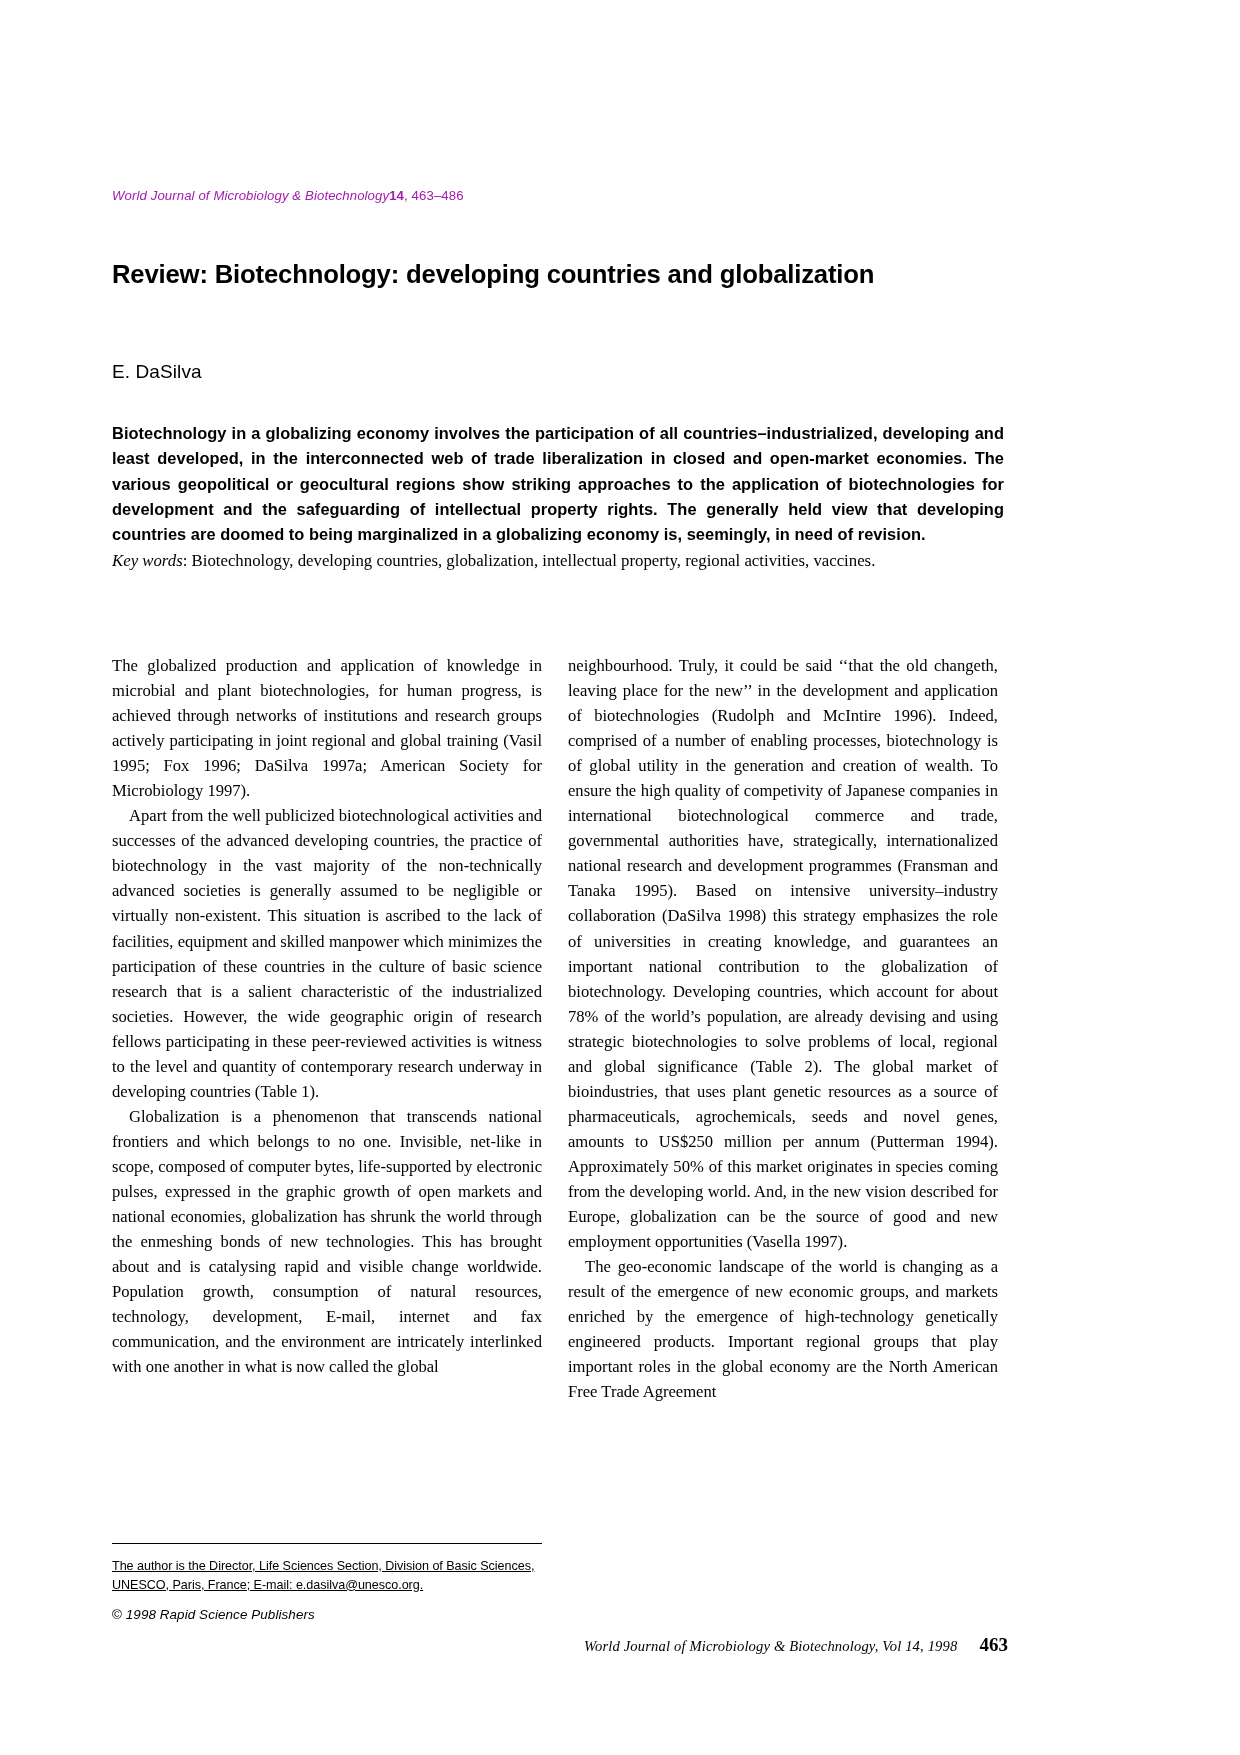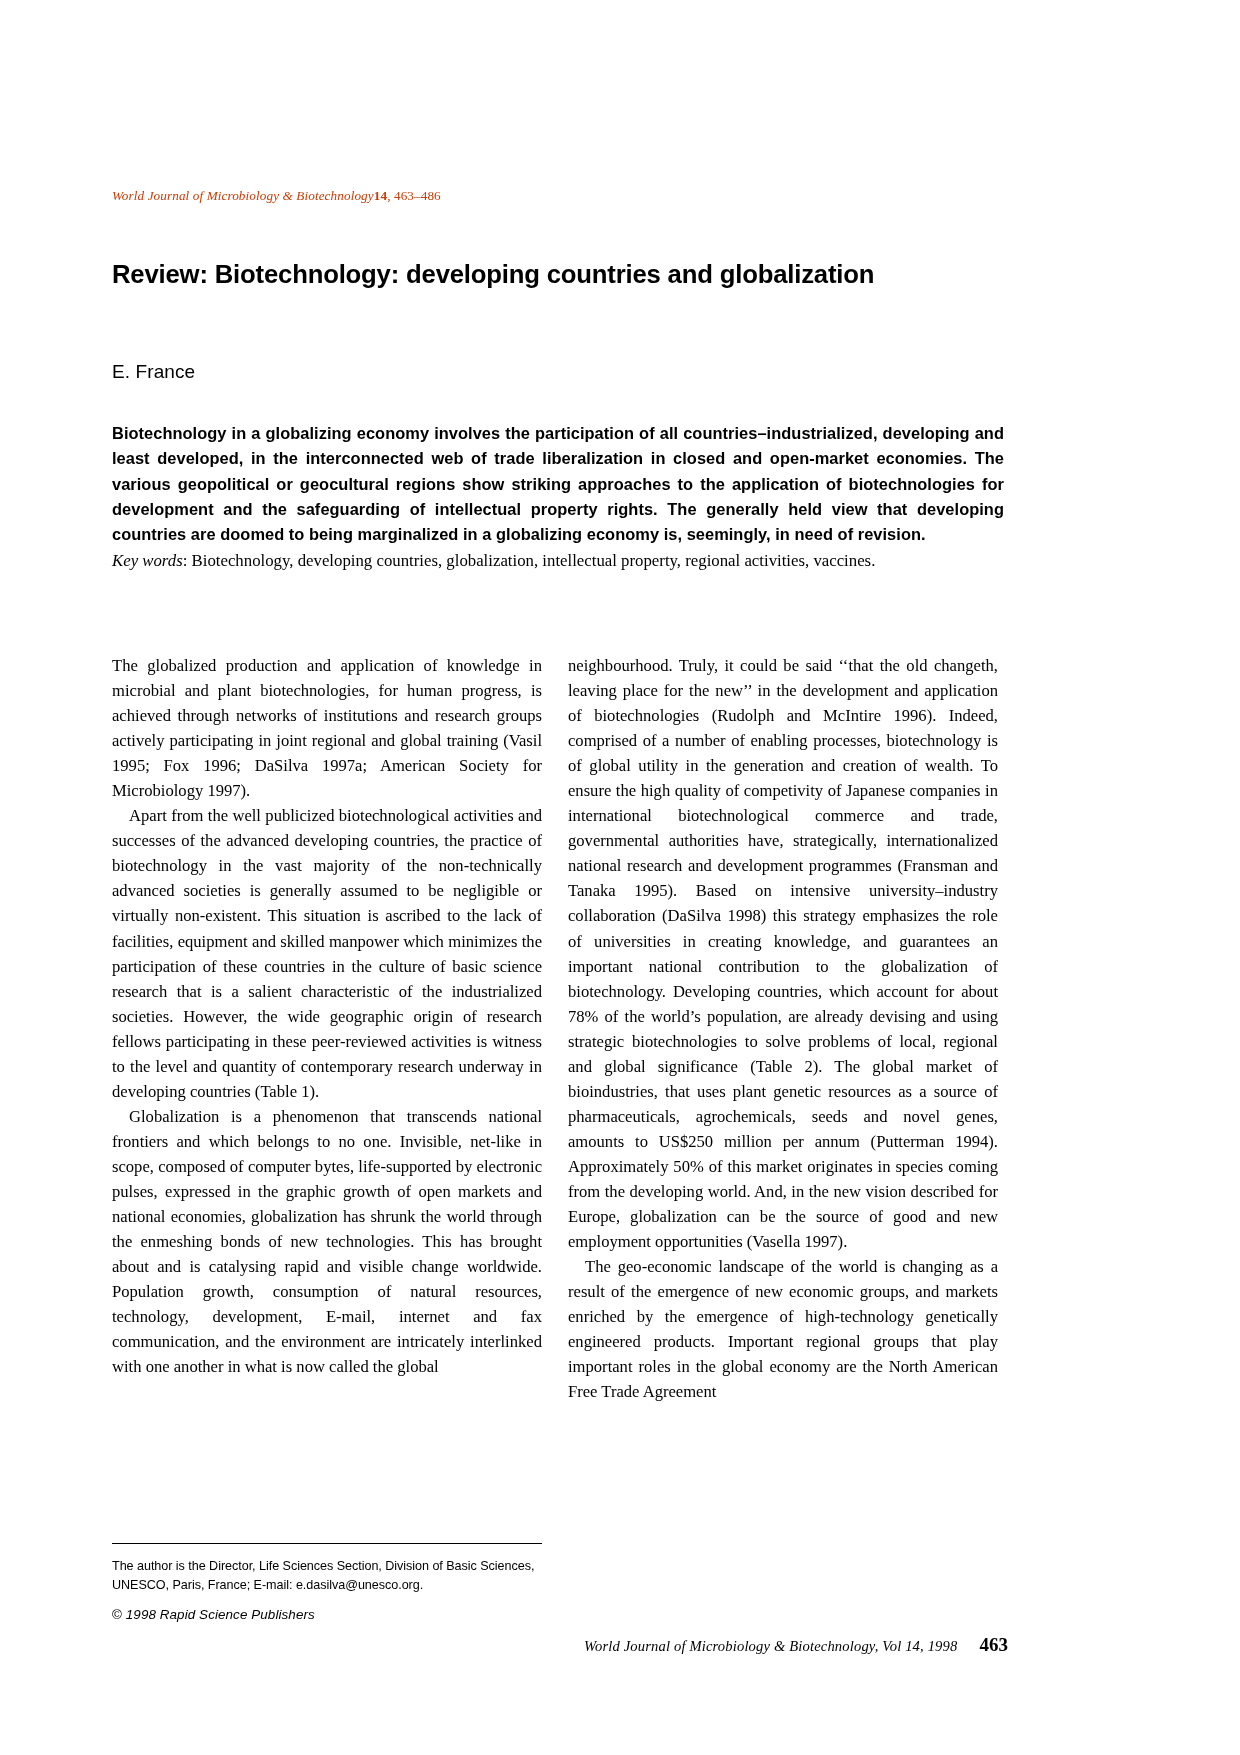--- a/index.html
+++ b/index.html
@@ -29,25 +29,25 @@
     top: 0;
     width: 912px;
   }
 
   
   .journal-head {
     position: absolute;
     top: 188px;
     left: 0;
     width: 912px;
-    font-family: Liberation Serif, serif;
+    font-family: Liberation Sans, sans-serif;
     font-style: italic;
     font-size: 13.2px;
     letter-spacing: 0.1px;
-    color: #c2410c;
+    color: #a21caf;
     white-space: nowrap;
   }
   .journal-head .vol {
     font-style: normal;
     font-weight: bold;
   }
   .journal-head .pages {
     font-style: normal;
   }
 
@@ -155,20 +155,21 @@
   }
   .footnote {
     position: absolute;
     top: 1557px;
     left: 0;
     width: 434px;
     font-family: "Liberation Sans", sans-serif;
     font-size: 12.6px;
     line-height: 18.6px;
     letter-spacing: -0.05px;
+    text-decoration: underline;
   }
   .copyright {
     position: absolute;
     top: 1607px;
     left: 0;
     width: 430px;
     font-family: "Liberation Sans", sans-serif;
     font-style: italic;
     font-size: 13.4px;
     letter-spacing: 0.1px;
@@ -203,21 +204,21 @@
 
 <div class="page">
   <div class="content">
 
     <div class="journal-head">
       <span>World Journal of Microbiology &amp; Biotechnology</span><span class="vol">14</span><span class="pages">, 463–486</span>
     </div>
 
     <h1 class="article-title">Review: Biotechnology: developing countries and globalization</h1>
 
-    <div class="author">E. France</div>
+    <div class="author">E. DaSilva</div>
 
     <div class="abstract">Biotechnology in a globalizing economy involves the participation of all countries–industrialized, developing and least developed, in the interconnected web of trade liberalization in closed and open-market economies. The various geopolitical or geocultural regions show striking approaches to the application of biotechnologies for development and the safeguarding of intellectual property rights. The generally held view that developing countries are doomed to being marginalized in a globalizing economy is, seemingly, in need of revision.</div>
 
     <div class="keywords">
       <span class="kw-label">Key words</span><span>: Biotechnology, developing countries, globalization, intellectual property, regional activities, vaccines.</span>
     </div>
 
     <div class="columns">
 
       <div class="col col-left">

